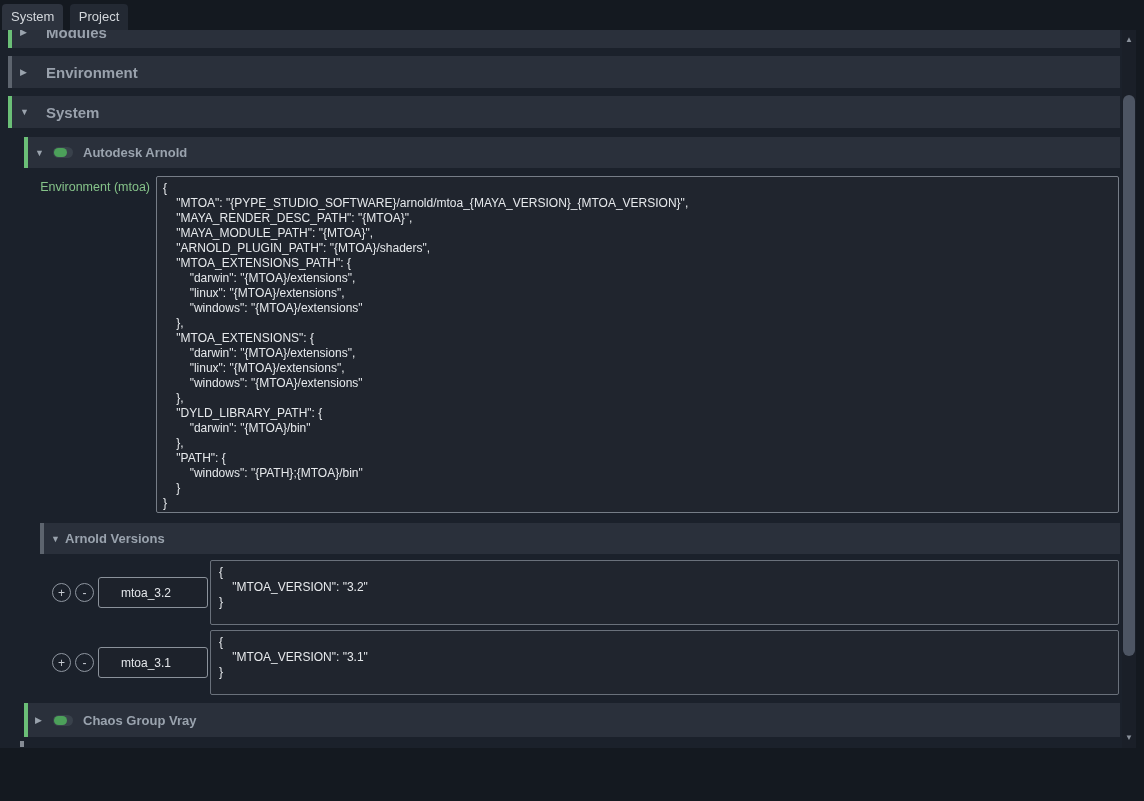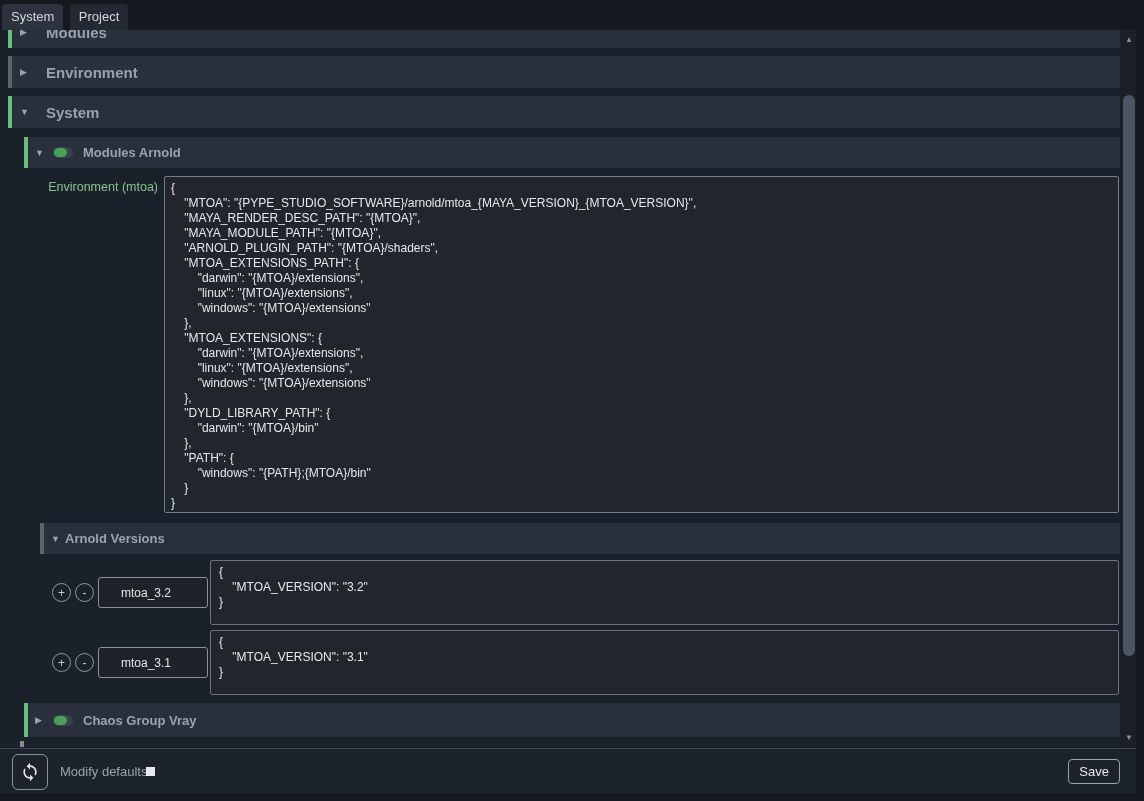--- a/index.html
+++ b/index.html
@@ -28,21 +28,21 @@
   .sub-header { display:flex; align-items:center; height:31px; background:#2a303b;
     margin:9px 2px 0 24px; border-left:4px solid #6bbf77; padding-left:7px; }
   .sub-header .label { color:#9aa3ae; font-weight:bold; font-size:13px; margin-left:10px; }
 
   .toggle { position:relative; width:20px; height:11px; border-radius:6px; background:#39414b;
     margin-left:4px; flex:0 0 auto; }
   .toggle .knob { position:absolute; left:1px; top:1px; width:13px; height:9px;
     border-radius:5px; background:#4ca05a; }
 
   
-  .env-row { display:flex; align-items:flex-start; margin:8px 3px 0 12px; }
+  .env-row { display:flex; align-items:flex-start; margin:8px 3px 0 4px; }
   .env-label { width:146px; text-align:right; color:#85c289; font-size:12.5px; padding-top:4px; flex:0 0 auto; }
   .env-box { flex:1; margin-left:6px; height:337px; background:#20252e;
     border:1px solid #767d87; border-radius:2px; color:#e6e9ec; font-size:12px;
     line-height:15px; padding:4px 6px; white-space:pre; overflow:hidden; resize:none;
     font-family:"Liberation Sans", sans-serif; }
 
   
   .av-header { display:flex; align-items:center; height:31px; background:#2a303b;
     margin:10px 2px 0 40px; border-left:4px solid #5d646e; padding-left:7px; }
   .av-header .label { color:#9aa3ae; font-weight:bold; font-size:13px; }
@@ -109,21 +109,21 @@
       <div class="sec-header green" style="margin-bottom:0;">
         <span class="arrow">▼</span>
         <span class="label">System</span>
       </div>
 
       <div class="sub-header">
         <span class="arrow">▼</span>
         <span class="toggle">
           <span class="knob"></span>
         </span>
-        <span class="label">Modules Arnold</span>
+        <span class="label">Autodesk Arnold</span>
       </div>
 
       <div class="env-row">
         <div class="env-label">Environment (mtoa)</div>
         <textarea class="env-box" spellcheck="false" style="">{
     "MTOA": "{PYPE_STUDIO_SOFTWARE}/arnold/mtoa_{MAYA_VERSION}_{MTOA_VERSION}",
     "MAYA_RENDER_DESC_PATH": "{MTOA}",
     "MAYA_MODULE_PATH": "{MTOA}",
     "ARNOLD_PLUGIN_PATH": "{MTOA}/shaders",
     "MTOA_EXTENSIONS_PATH": {
@@ -184,26 +184,14 @@
 
     </div>
 
     <div class="scrollbar">
       <div class="sb-arrow sb-up">▲</div>
       <div class="sb-thumb"></div>
       <div class="sb-arrow sb-down">▼</div>
     </div>
   </div>
 
-  <div class="footer">
-    <button class="refresh-btn">
-      <span style="display:flex;">
-        <svg width="20" height="20" viewBox="0 0 24 24" fill="#e3e6ea">
-          <path d="M12 4V1L8 5l4 4V6c3.31 0 6 2.69 6 6 0 1.01-.25 1.97-.7 2.8l1.46 1.46C19.54 15.03 20 13.57 20 12c0-4.42-3.58-8-8-8zm0 14c-3.31 0-6-2.69-6-6 0-1.01.25-1.97.7-2.8L5.24 7.74C4.46 8.97 4 10.43 4 12c0 4.42 3.58 8 8 8v3l4-4-4-4v3z"></path>
-        </svg>
-      </span>
-    </button>
-    <span class="modify-label">Modify defaults</span>
-    <span class="modify-check"></span>
-    <button class="save-btn">Save</button>
-  </div>
 
 </div>
 
 </body></html>

